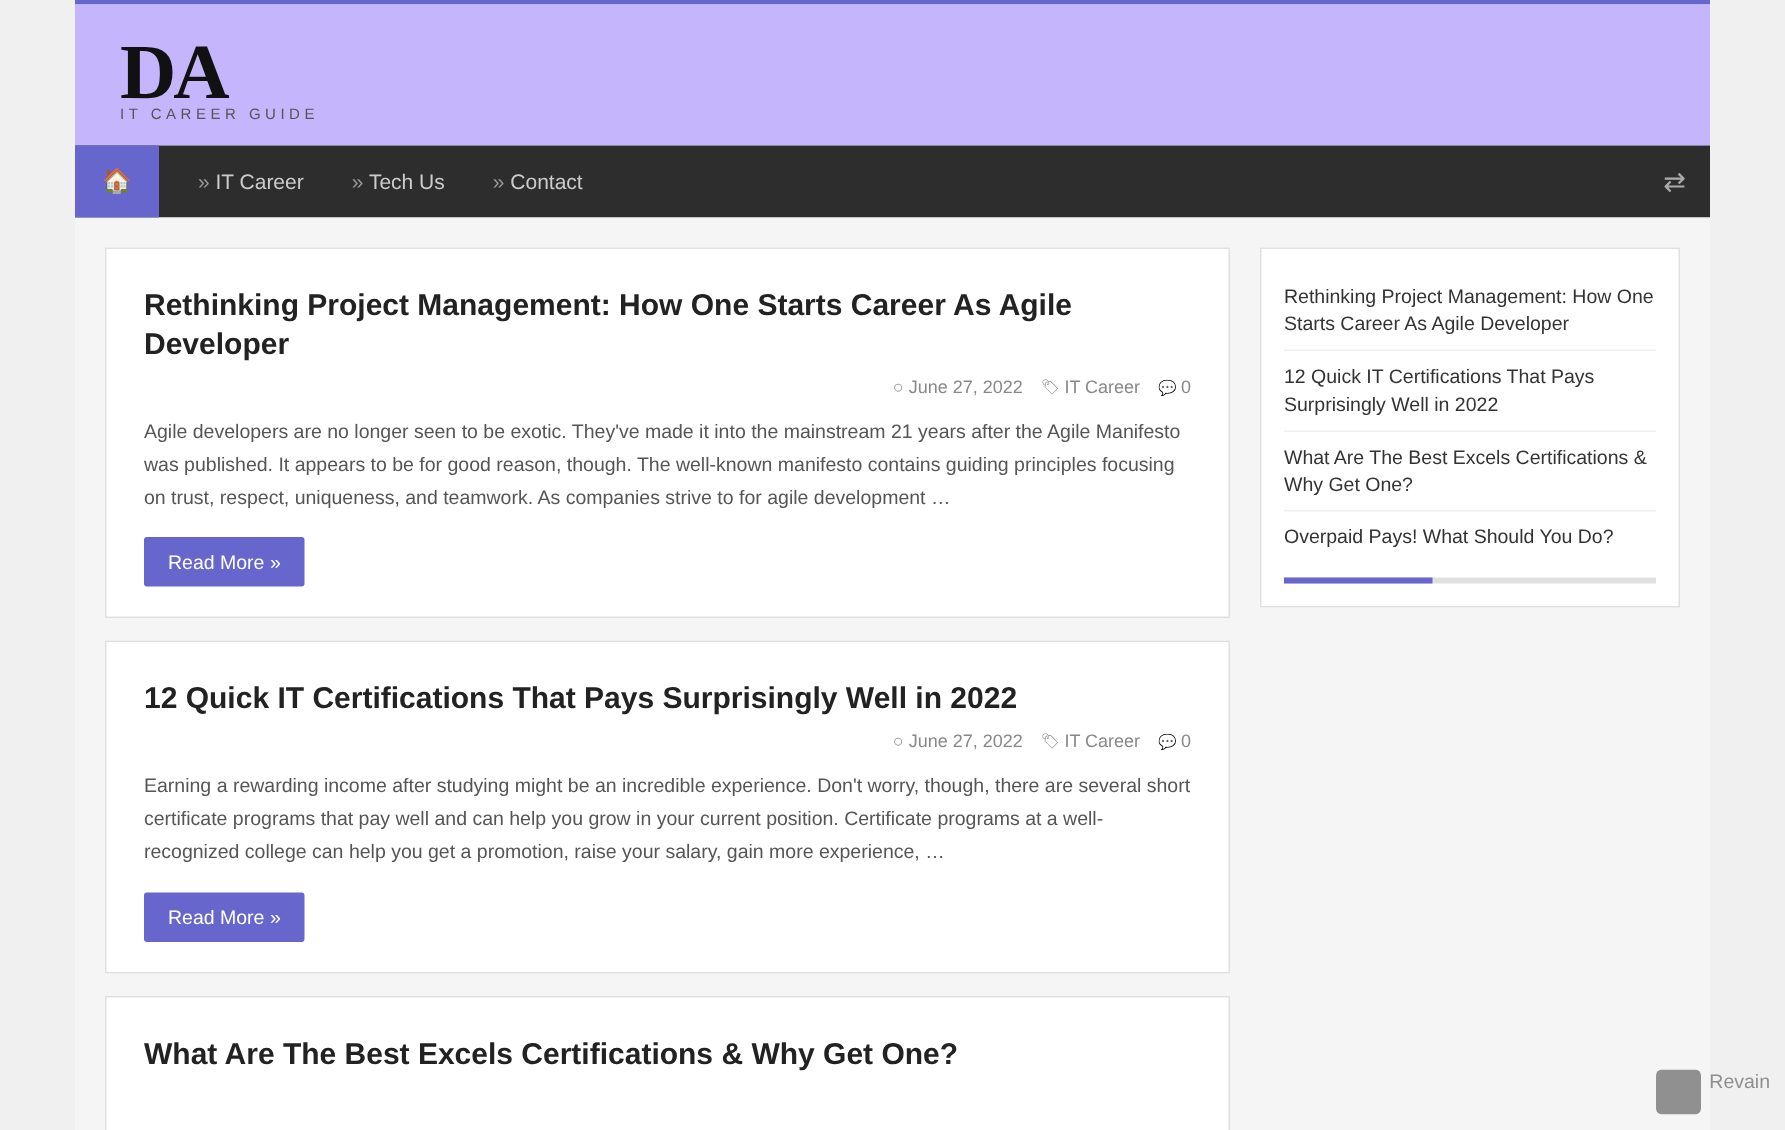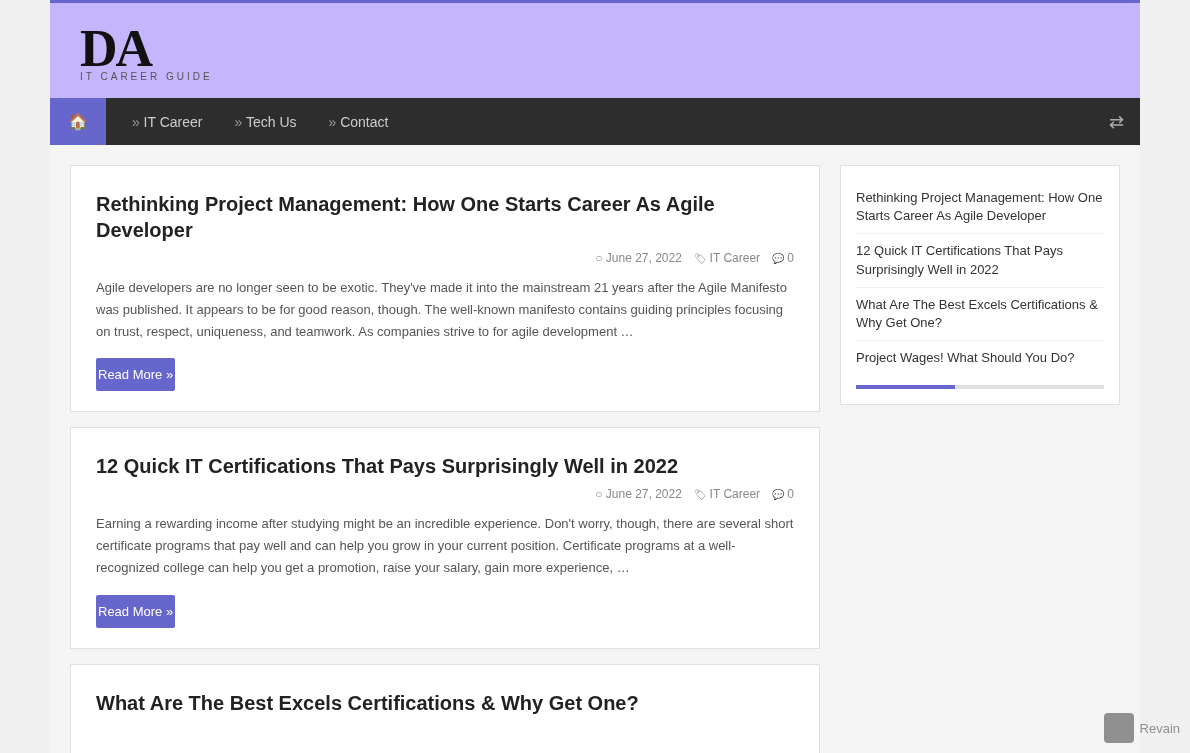--- a/index.html
+++ b/index.html
@@ -131,21 +131,21 @@
       font-size: 13px;
       color: #555;
       line-height: 1.7;
       margin-bottom: 15px;
     }
 
     .read-more-btn {
       background: #6666cc;
       color: #fff;
       border: none;
-      padding: 9px 2px;
+      padding: 9px 16px;
       font-size: 13px;
       cursor: pointer;
       border-radius: 2px;
       display: inline-block;
       text-decoration: none;
     }
 
     
     .sidebar {
       width: 280px;
@@ -185,21 +185,20 @@
       background: #6666cc;
       width: 40%;
     }
 
     
     .revain-watermark {
       position: fixed;
       bottom: 10px;
       right: 10px;
       display: flex;
-      align-items: center;
       gap: 6px;
       opacity: 0.7;
     }
     .revain-icon {
       width: 30px;
       height: 30px;
       background: #666;
       border-radius: 4px;
     }
     .revain-text {
@@ -267,21 +266,21 @@
           <li class="sidebar-link-item">
             <a>Rethinking Project Management: How One Starts Career As Agile Developer</a>
           </li>
           <li class="sidebar-link-item">
             <a>12 Quick IT Certifications That Pays Surprisingly Well in 2022</a>
           </li>
           <li class="sidebar-link-item">
             <a>What Are The Best Excels Certifications &amp; Why Get One?</a>
           </li>
           <li class="sidebar-link-item">
-            <a>Project Wages! What Should You Do?</a>
+            <a>Overpaid Pays! What Should You Do?</a>
           </li>
         </ul>
         <div class="sidebar-progress">
           <div class="sidebar-progress-fill"></div>
         </div>
       </div>
     </div>
 
   </div>
 </div>

